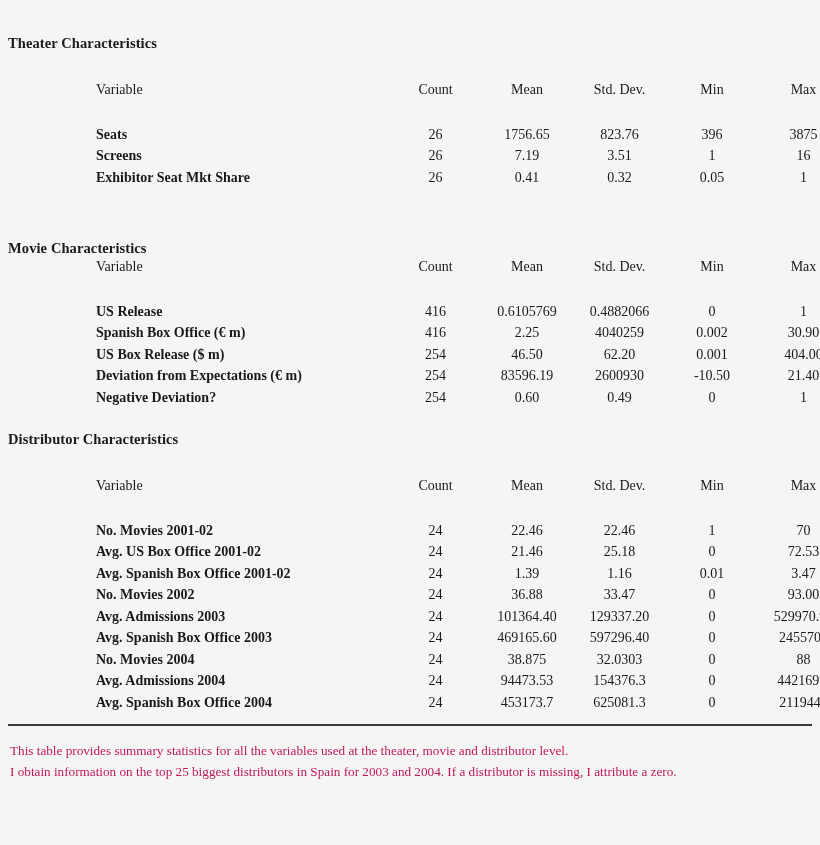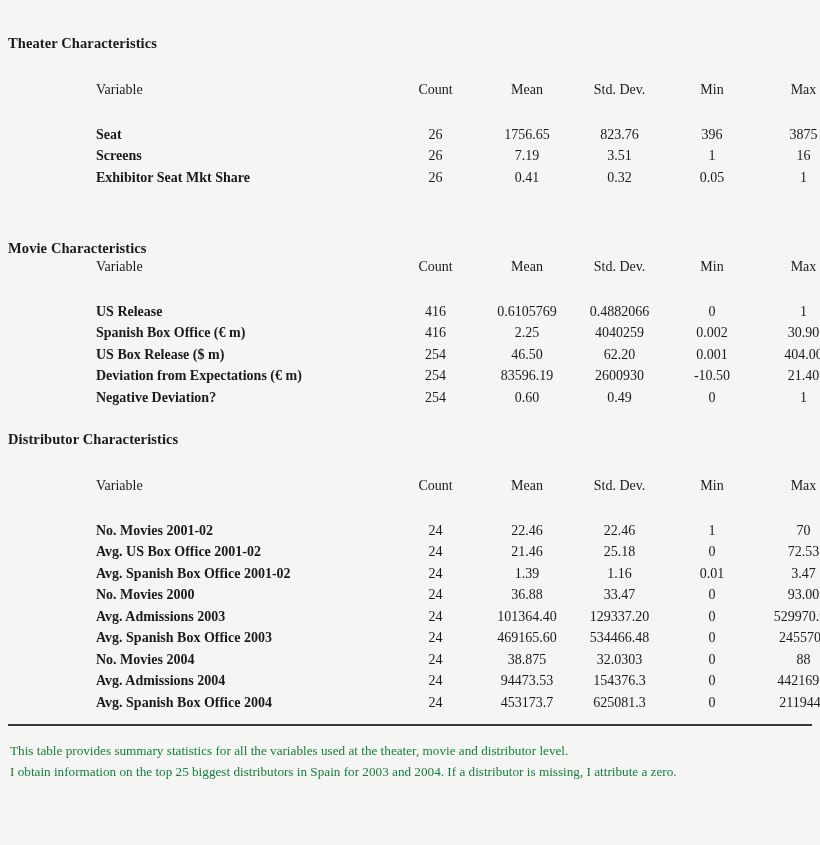--- a/index.html
+++ b/index.html
@@ -74,21 +74,21 @@
     height: 0;
     border: 0;
     border-top: 2px solid #3a3a3a;
     margin: 0;
     width: 804px;
   }
 
   .notes {
     font-size: 13.2px;
     line-height: 21.2px;
-    color: #15803d;
+    color: #be185d;
     padding-left: 2px;
     padding-top: 12px;
   }
   .notes div { white-space: nowrap; }
 
   .t-theater { position: absolute; left: 8px; top: 36px; }
   .t-movie   { position: absolute; left: 8px; top: 213px; margin-top: 28px; }
   .t-distrib { position: absolute; left: 8px; top: 432px; }
   .tbl-theater { position: absolute; left: 8px; top: 79px; }
   .tbl-movie   { position: absolute; left: 8px; top: 256px; }
@@ -120,21 +120,21 @@
         <th>Std. Dev.</th>
         <th>Min</th>
         <th>Max</th>
       </tr>
       <tr>
           <td colspan="6" class="spacer-head"></td>
         </tr>
     </thead>
     <tbody>
       <tr>
-        <td class="var">Seat</td>
+        <td class="var">Seats</td>
         <td class="num">26</td>
         <td class="num">1756.65</td>
         <td class="num">823.76</td>
         <td class="num">396</td>
         <td class="num">3875</td>
       </tr>
       <tr>
         <td class="var">Screens</td>
         <td class="num">26</td>
         <td class="num">7.19</td>
@@ -264,40 +264,40 @@
       </tr>
       <tr>
         <td class="var">Avg. Spanish Box Office 2001-02</td>
         <td class="num">24</td>
         <td class="num">1.39</td>
         <td class="num">1.16</td>
         <td class="num">0.01</td>
         <td class="num">3.47</td>
       </tr>
       <tr>
-        <td class="var">No. Movies 2000</td>
+        <td class="var">No. Movies 2002</td>
         <td class="num">24</td>
         <td class="num">36.88</td>
         <td class="num">33.47</td>
         <td class="num">0</td>
         <td class="num">93.00</td>
       </tr>
       <tr>
         <td class="var">Avg. Admissions 2003</td>
         <td class="num">24</td>
         <td class="num">101364.40</td>
         <td class="num">129337.20</td>
         <td class="num">0</td>
         <td class="num">529970.90</td>
       </tr>
       <tr>
         <td class="var">Avg. Spanish Box Office 2003</td>
         <td class="num">24</td>
         <td class="num">469165.60</td>
-        <td class="num">534466.48</td>
+        <td class="num">597296.40</td>
         <td class="num">0</td>
         <td class="num">2455702</td>
       </tr>
       <tr>
         <td class="var">No. Movies 2004</td>
         <td class="num">24</td>
         <td class="num">38.875</td>
         <td class="num">32.0303</td>
         <td class="num">0</td>
         <td class="num">88</td>

